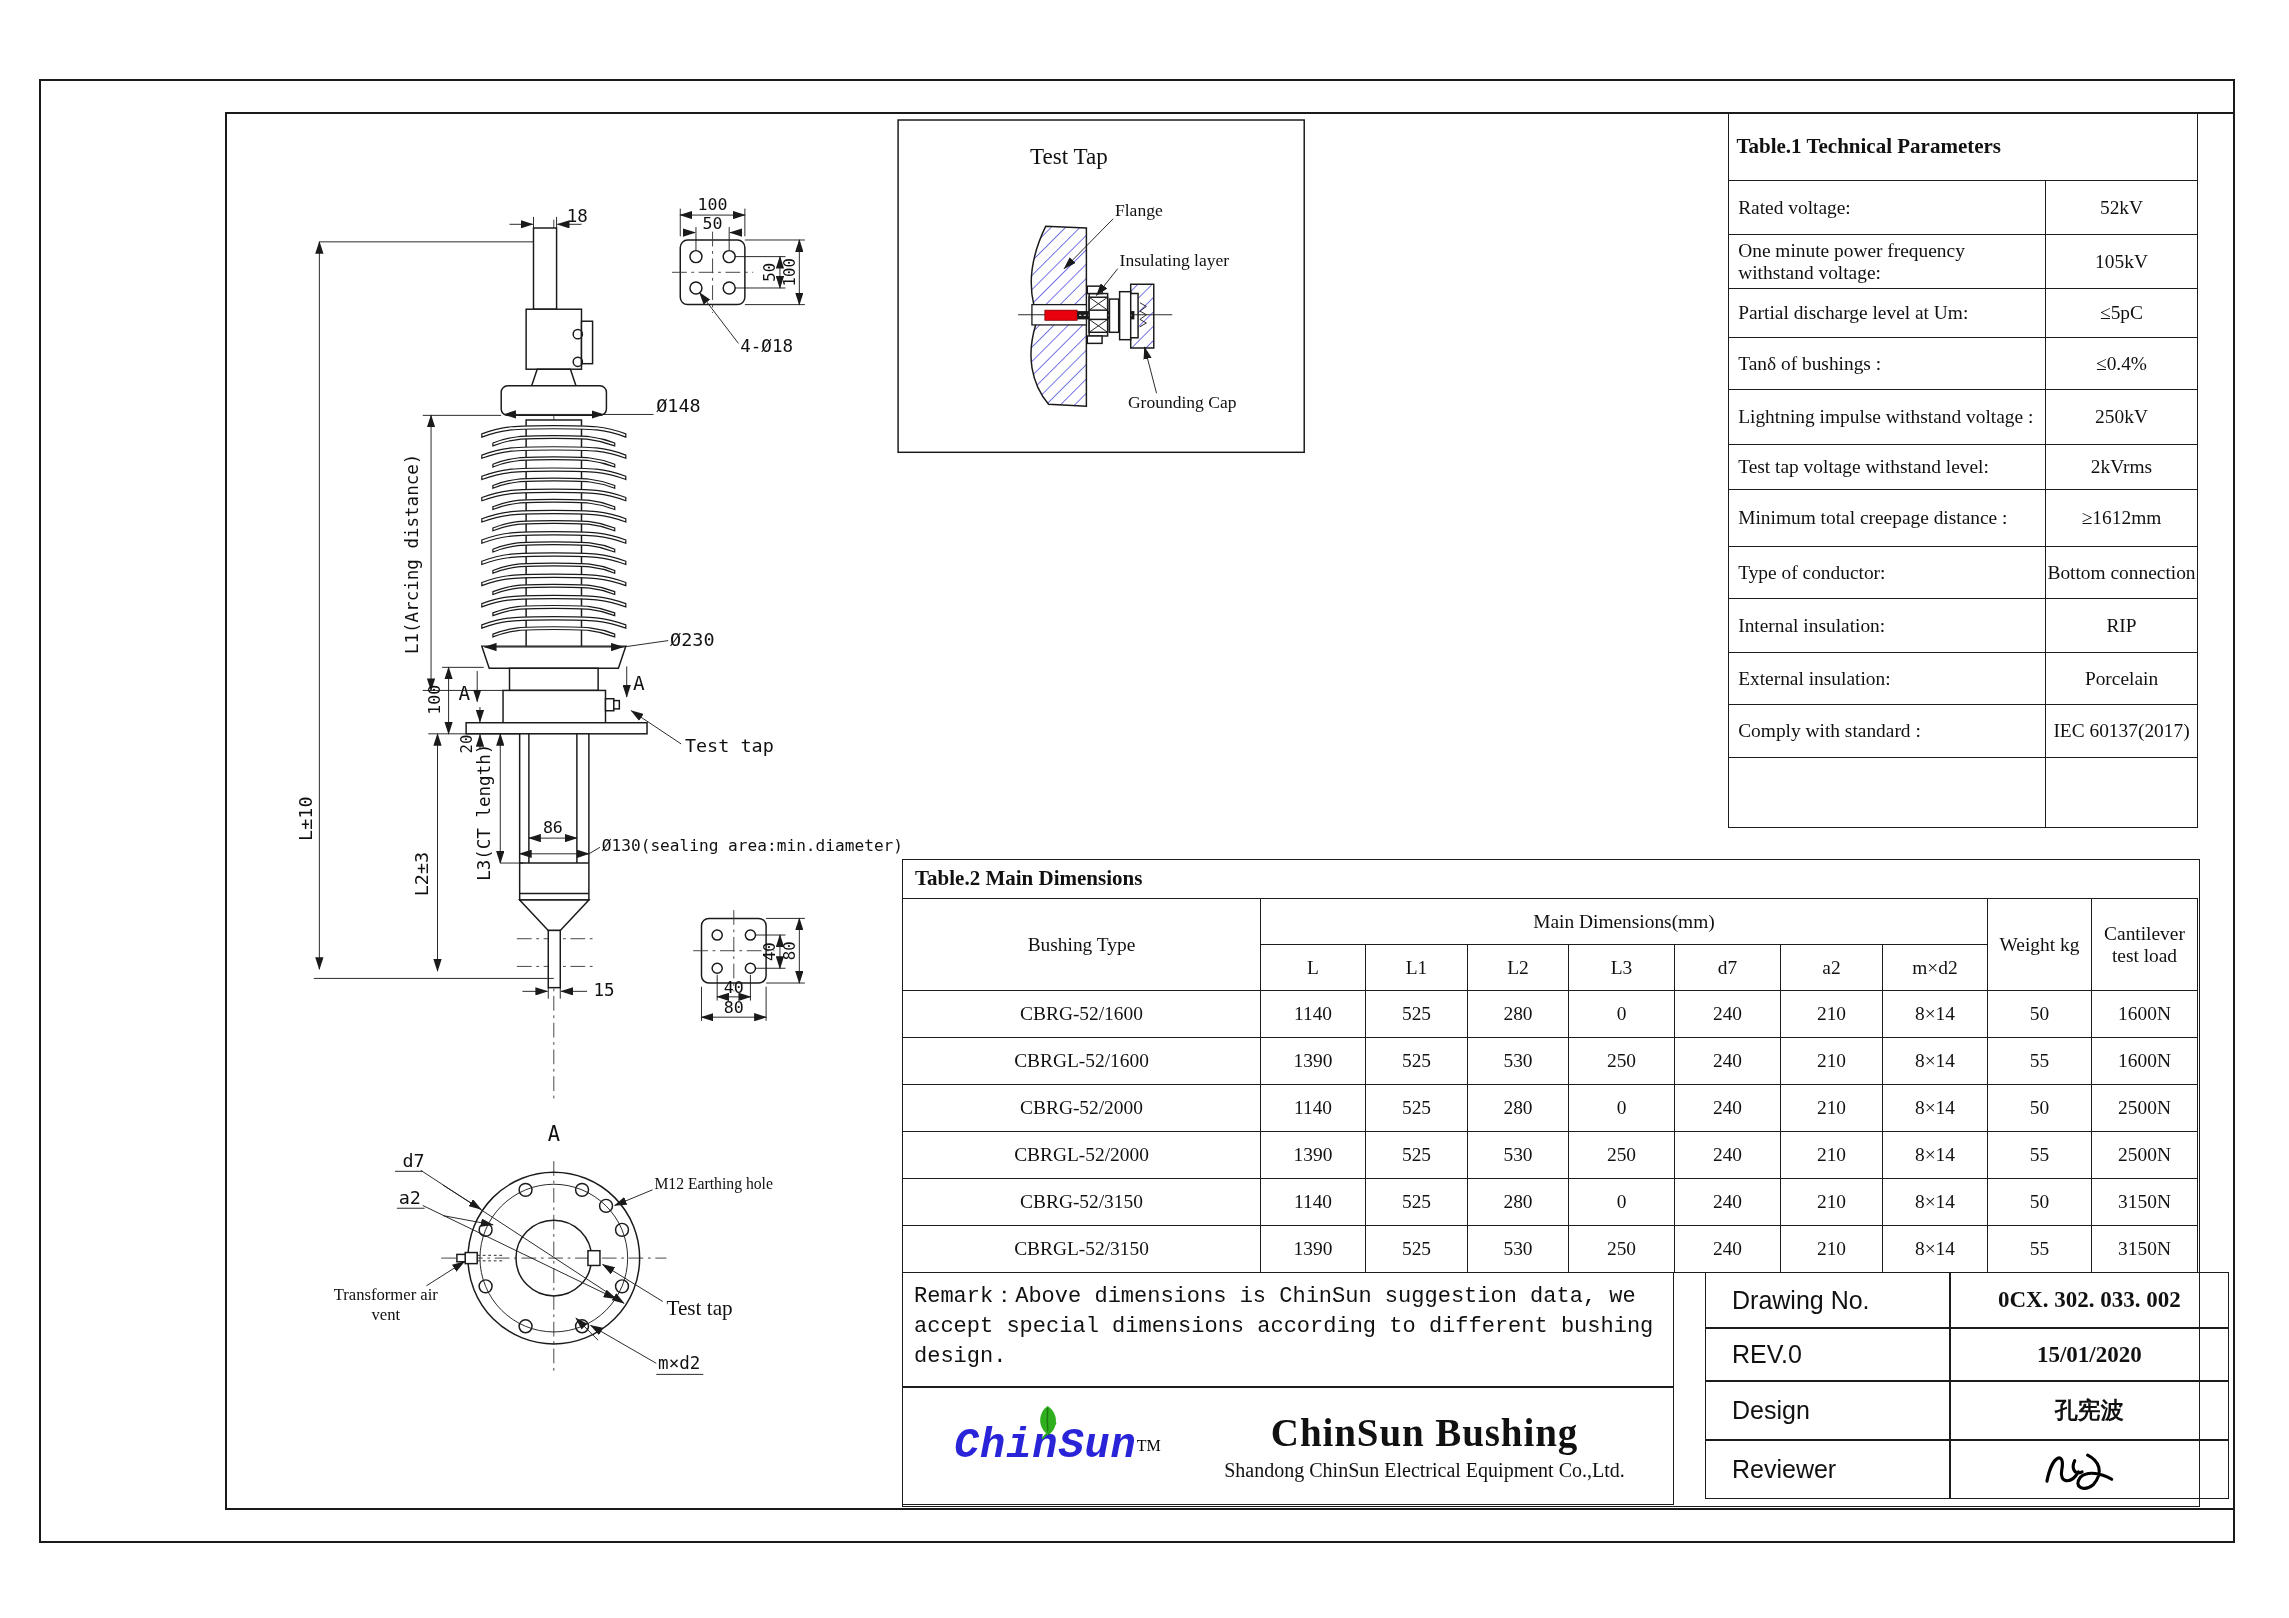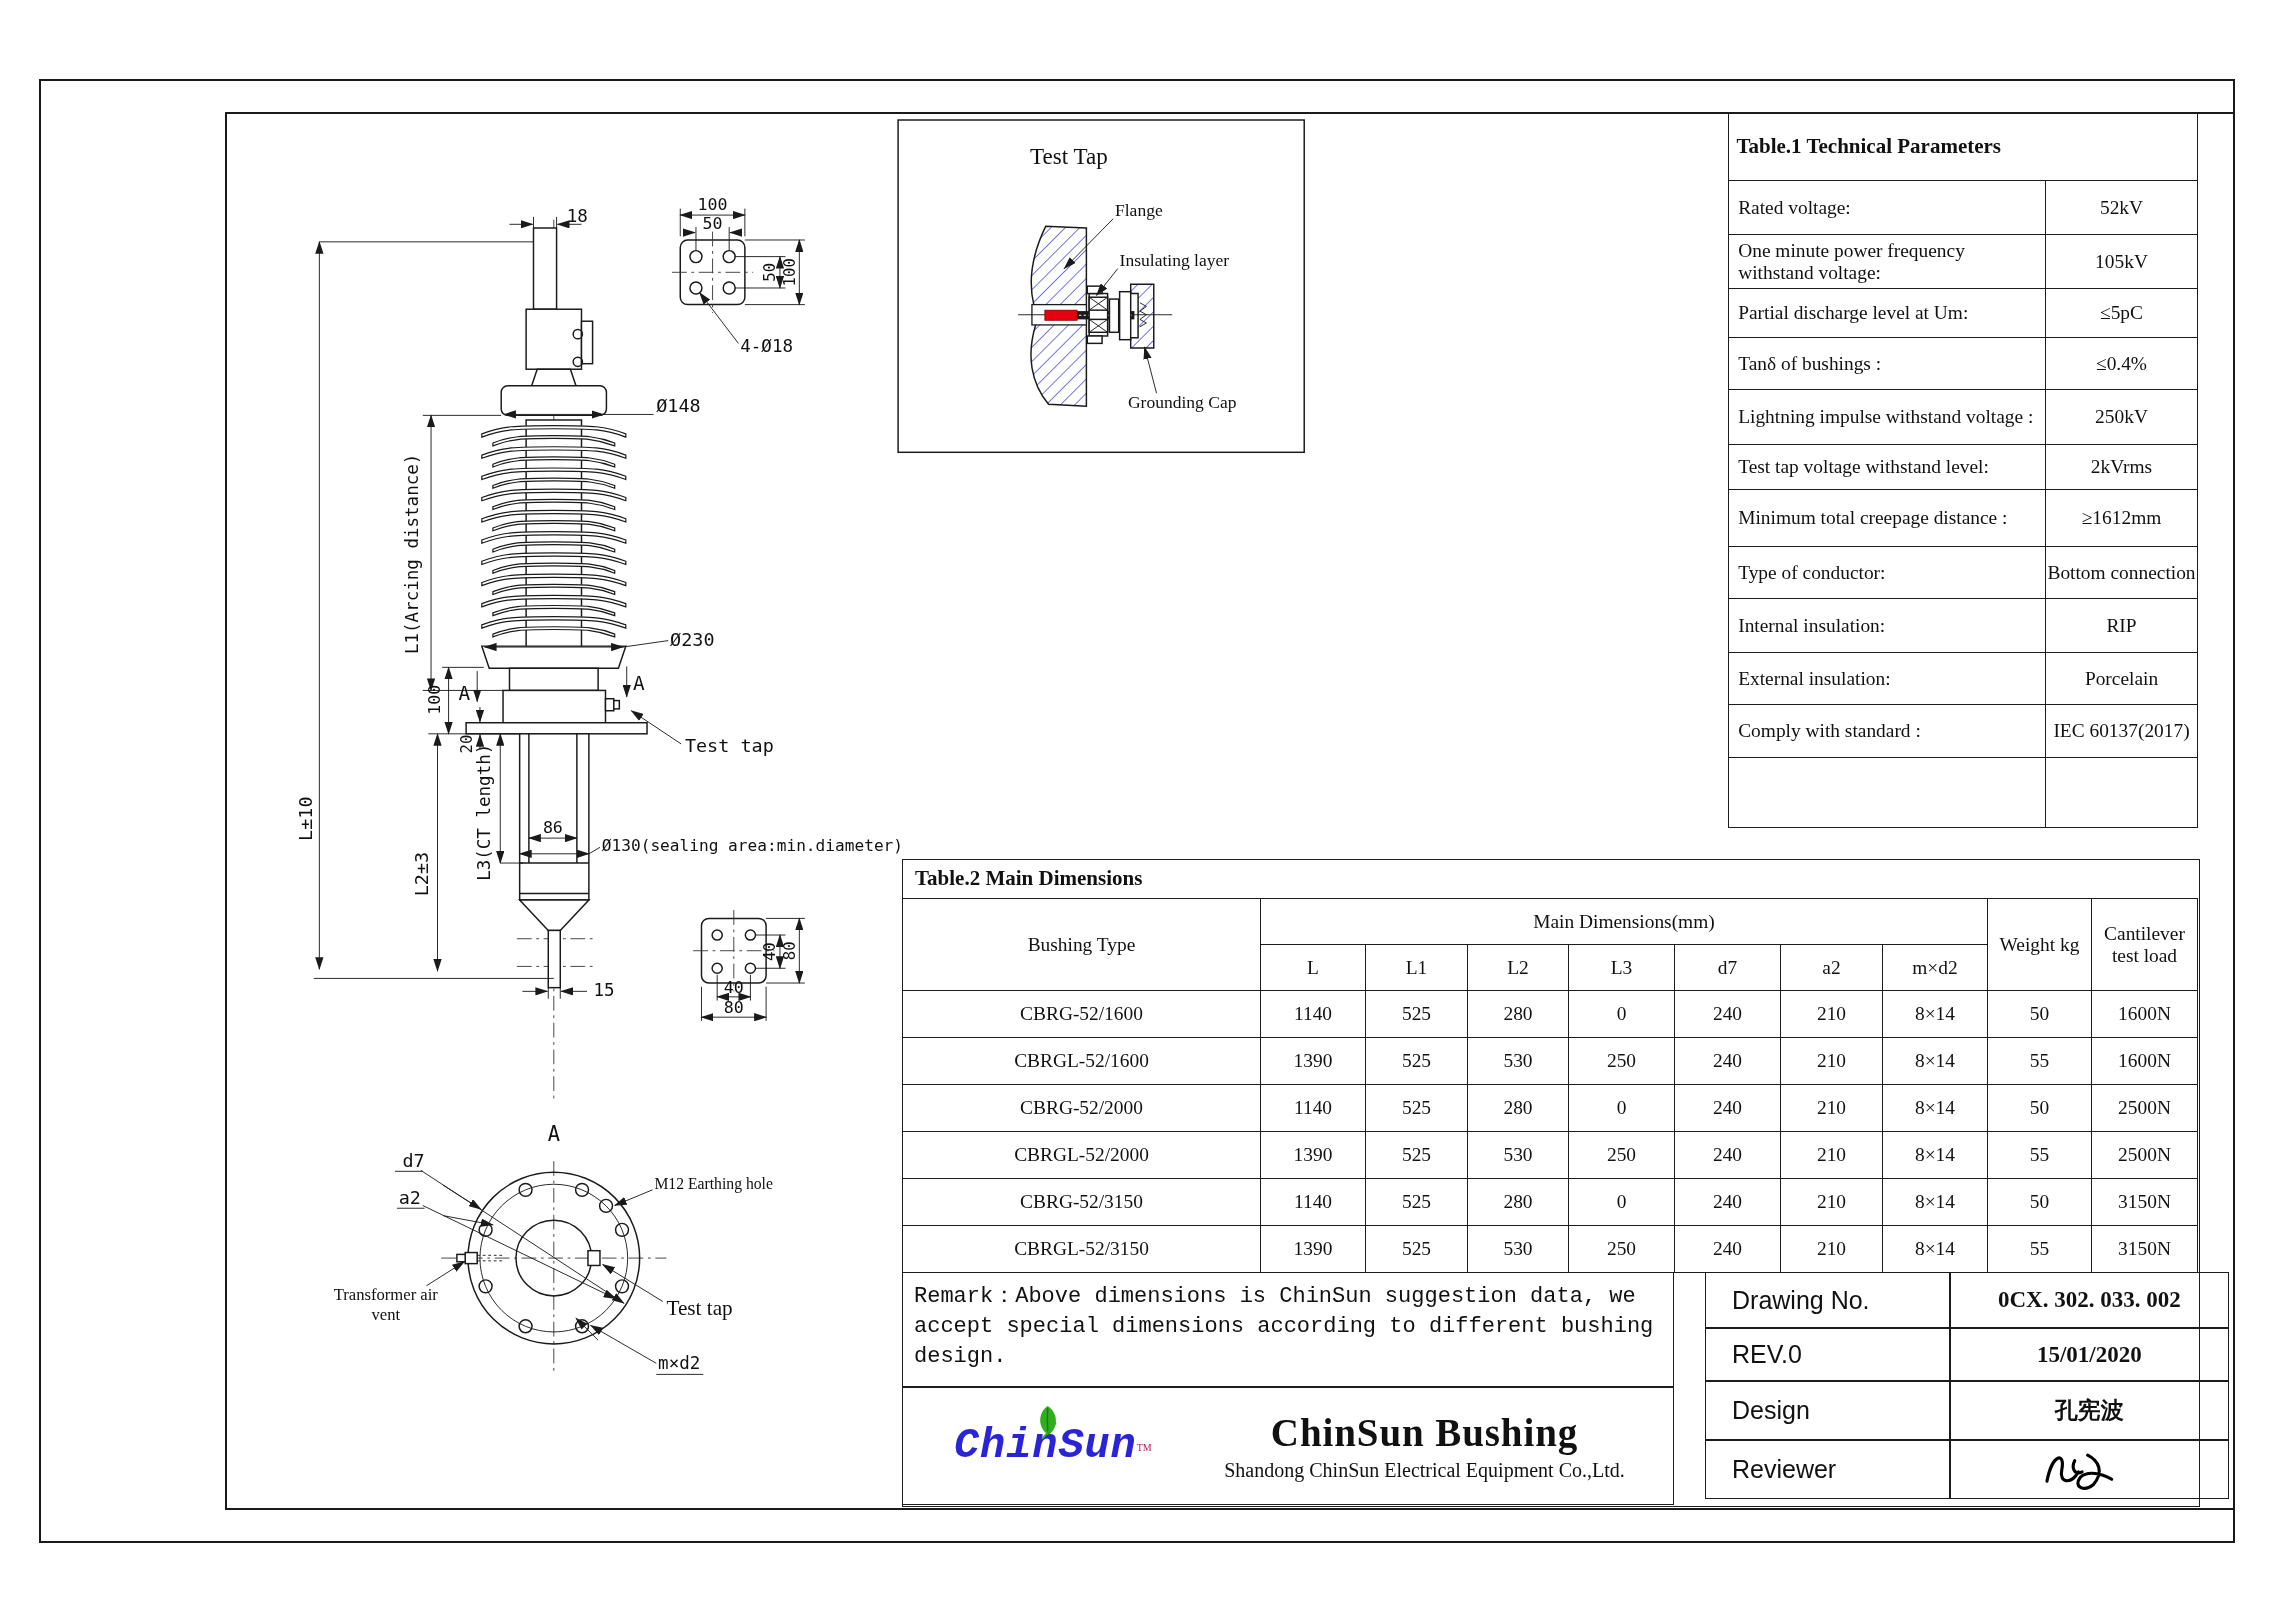--- a/index.html
+++ b/index.html
@@ -27,21 +27,21 @@
   #block-box{left:902px;top:859px;width:1296px;height:646px;position:absolute;border:1.8px solid #1c1c1c;}
   #t2-title{left:915px;top:866px;position:absolute;font-weight:bold;font-size:21px;}
 
   #remark-cell{left:902px;top:1272px;width:772px;height:115px;position:absolute;border:1.8px solid #1c1c1c;
                font-size:22px;padding:9.2px 11px;box-sizing:border-box;line-height:1.35;}
   #logo-cell{left:902px;top:1387px;width:772px;height:118px;position:absolute;border:1.8px solid #1c1c1c;
              display:flex;align-items:center;box-sizing:border-box;}
   .logo-wrap{position:relative;margin-left:51px;width:222px;}
   .logo-text{font-family:Liberation Mono, monospace;font-style:italic;font-weight:bold;
              font-size:42px;color:#2a24d8;letter-spacing:0.9px;}
-  .logo-tm{font-size:10px;color:#be185d;vertical-align:super;}
+  .logo-tm{font-size:16px;color:#000000;vertical-align:super;}
   .logo-leaf{position:absolute;left:79px;top:-18.5px;}
   .brand-wrap{flex:1;text-align:center;}
   .brand-name{font-weight:bold;font-size:39px;letter-spacing:0.9px;}
   .brand-sub{font-size:20px;margin-top:3.7px;}
 
   #title-block{left:1673px;top:1272px;width:524px;height:234px;position:absolute;padding-left:32px;}
   #title-block .row{display:flex;}
   #title-block .cell{border:1.8px solid #1c1c1c;box-sizing:border-box;display:flex;align-items:center;}
   #title-block .lbl{width:245px;padding-left:26px;font-size:25px;font-family:"Liberation Sans",sans-serif;}
   #title-block .val{width:280px;justify-content:center;font-size:23px;font-weight:bold;}

